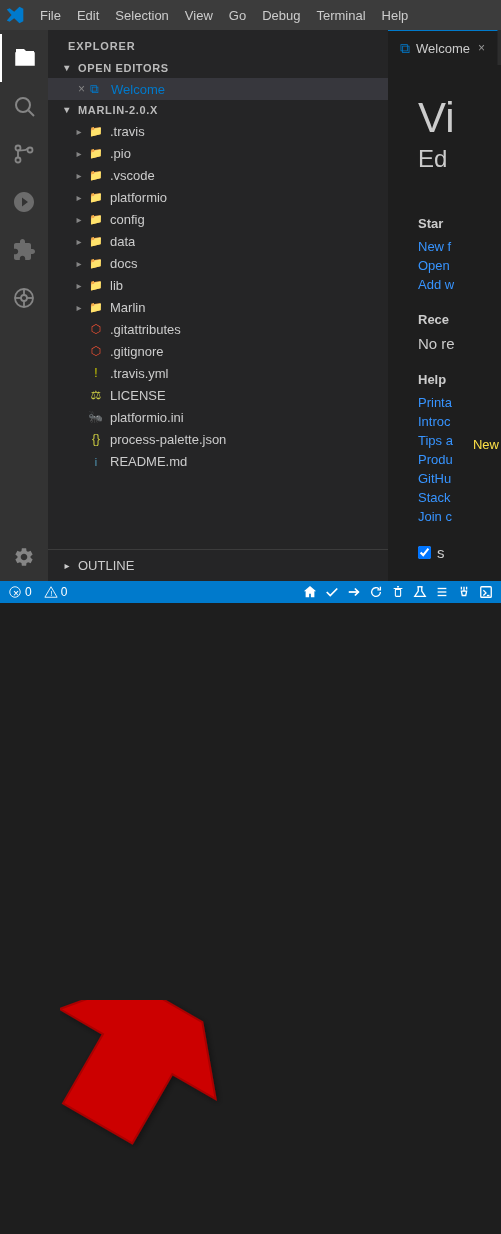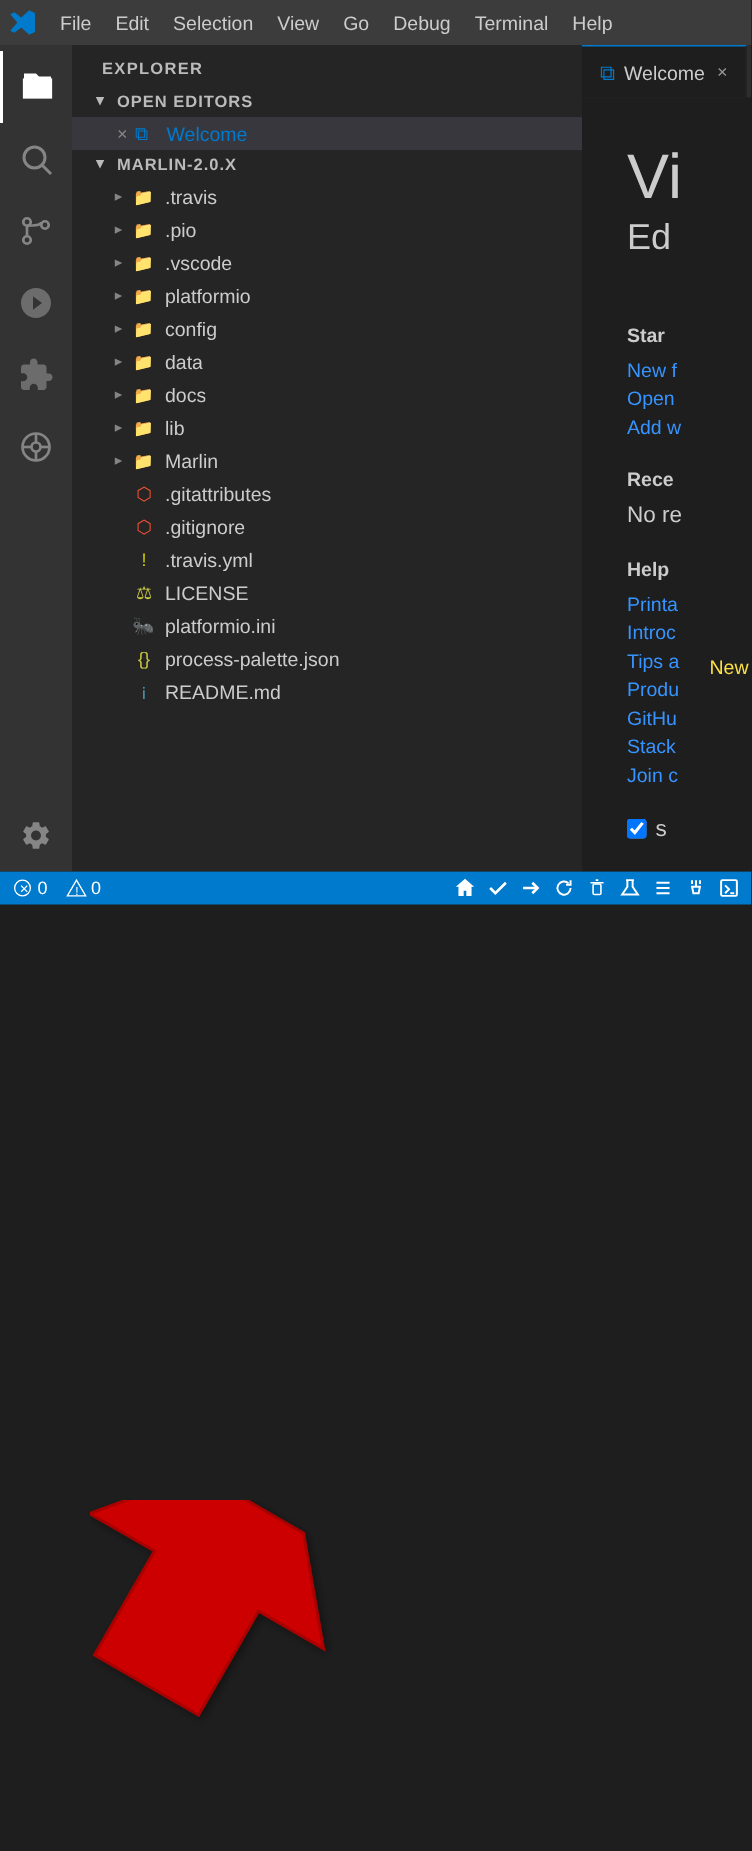--- a/index.html
+++ b/index.html
@@ -542,20 +542,24 @@
           <span class="item-name">process-palette.json</span>
         </div>
 
         <div class="tree-item depth-1">
           <span class="item-chevron" style="color:transparent">▸</span>
           <span class="item-icon" style="color:#519aba; font-size:11px;">ℹ</span>
           <span class="item-name">README.md</span>
         </div>
       </div>
 
+      <div class="outline-section">
+        <span class="chevron right"></span>
+        <span>OUTLINE</span>
+      </div>
     </div>
 
     <div class="editor-area">
 
       <div class="editor-tabs">
         <div class="editor-tab active">
           <span class="tab-icon" style="color:#007acc; font-size:14px;">⧉</span>
           <span>Welcome</span>
           <span class="tab-close">×</span>
         </div>

